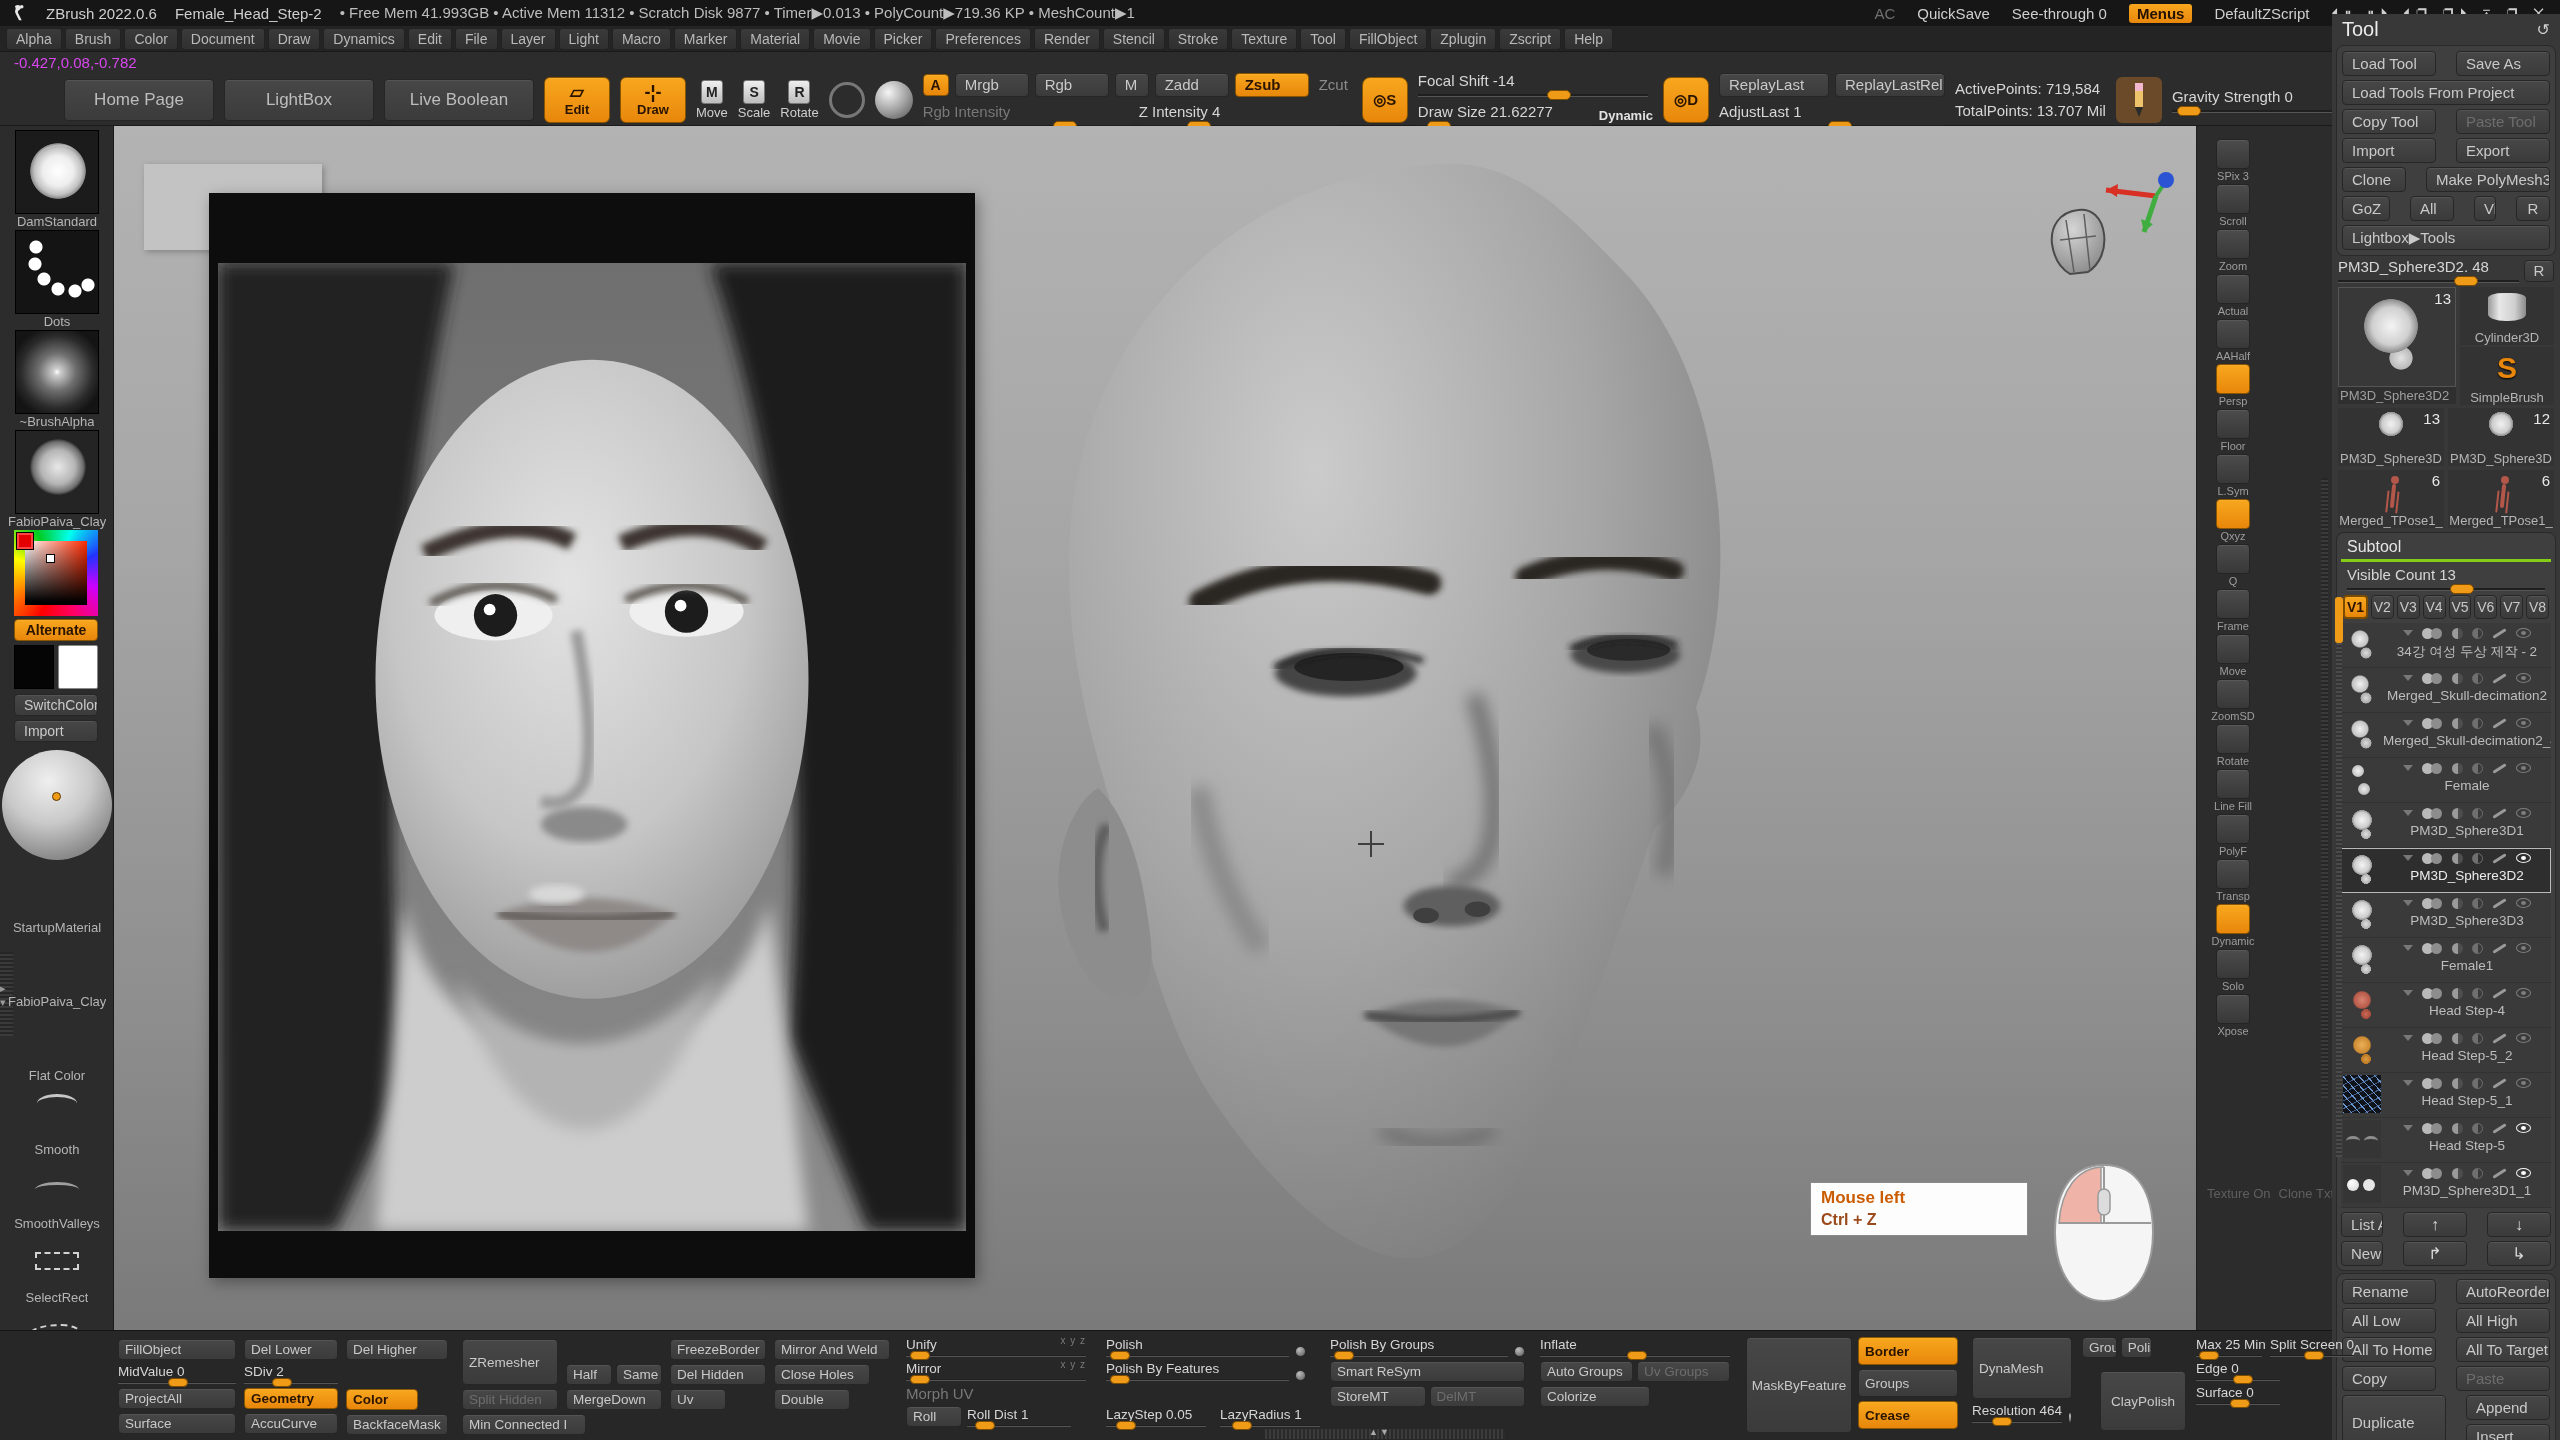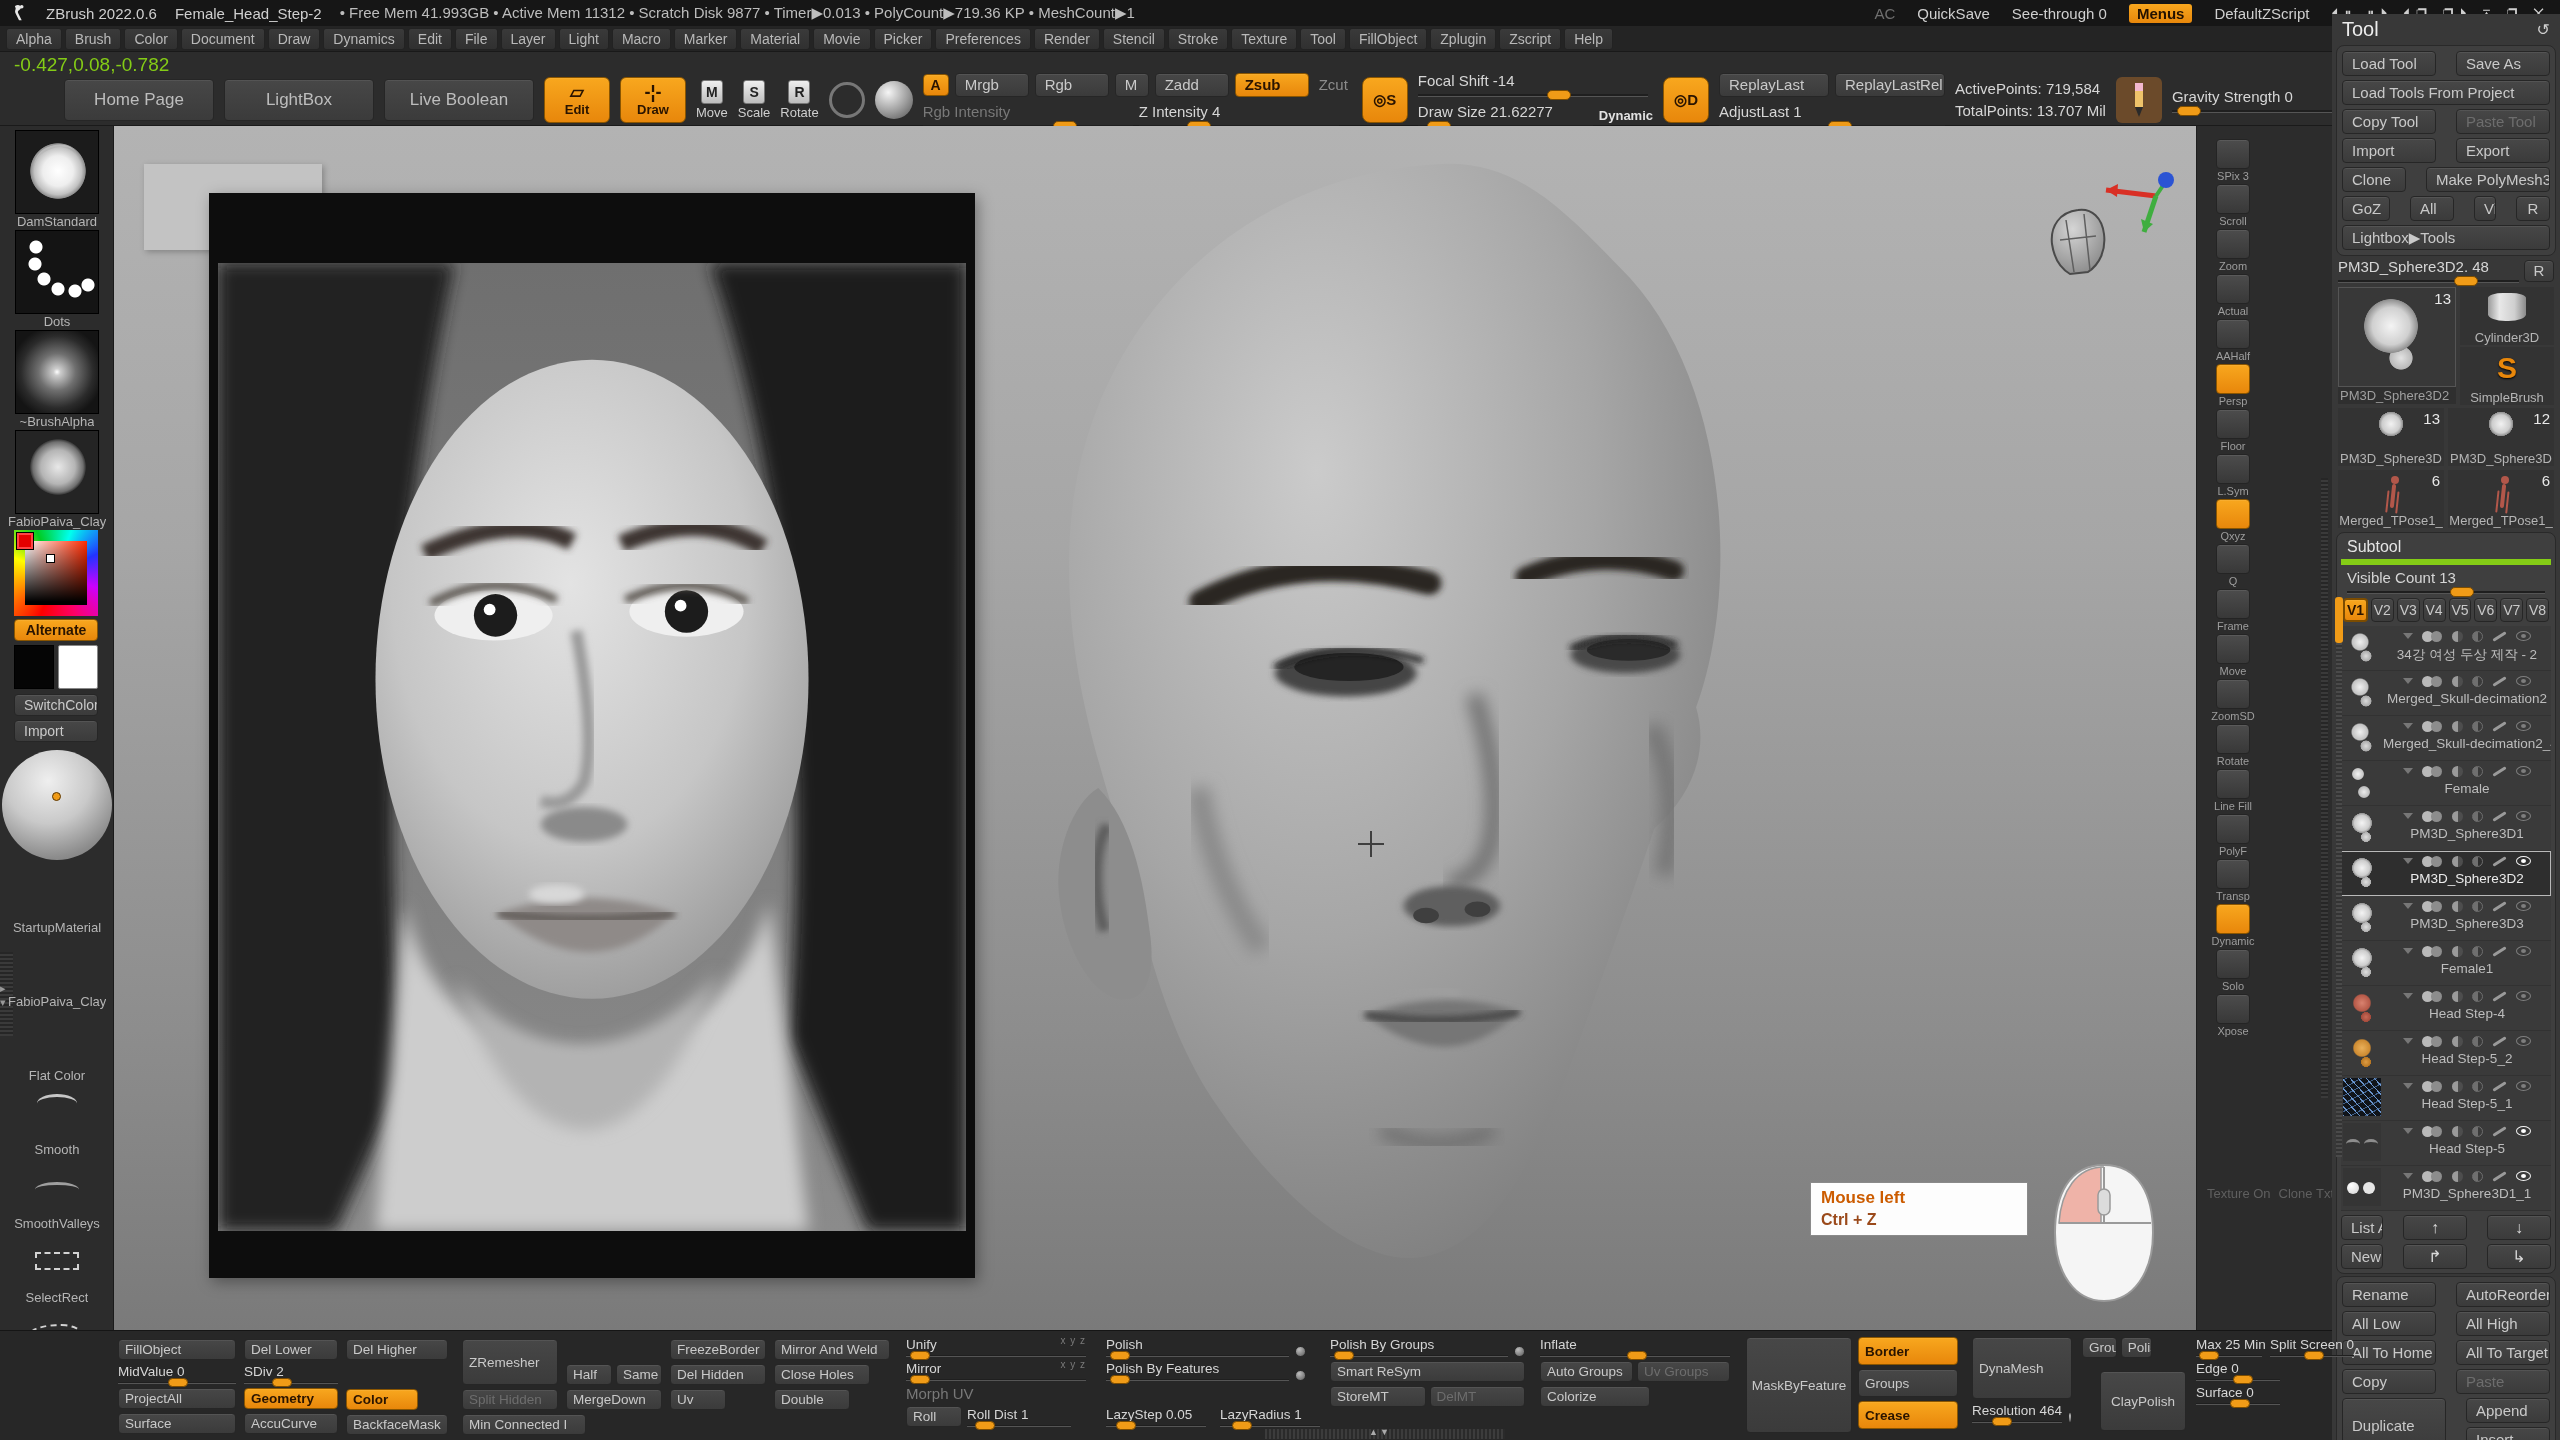--- a/index.html
+++ b/index.html
@@ -35,21 +35,21 @@
 
   
   #menubar { position:absolute; left:0; top:26px; width:2560px; height:26px; background:#242424;
     display:flex; align-items:center; gap:3px; padding:0 6px; border-bottom:1px solid #191919; }
   .menu-item { background:linear-gradient(#3a3a3a,#303030); border:1px solid #222; color:#b9b9b9;
     font-size:14px; padding:2px 9px; border-radius:3px; }
 
   
   #topshelf { position:absolute; left:0; top:52px; width:2560px; height:74px; background:#2c2c2c;
     border-bottom:1px solid #1a1a1a; }
-  #coords { position:absolute; left:14px; top:2px; color:#84cc16; font-size:19px; }
+  #coords { position:absolute; left:14px; top:2px; color:#d946ef; font-size:15px; }
   #shelfrow { position:absolute; left:64px; top:20px; display:flex; align-items:center; gap:10px; }
   .shelf-big { height:42px; width:150px; justify-content:center; font-size:17px; color:#bdbdbd; }
   .tool-sq { width:66px; height:46px; display:flex; flex-direction:column; align-items:center; justify-content:center;
     border-radius:6px; font-size:13px; gap:2px; }
   .tool-sq .glyph { font-size:18px; line-height:16px; }
   .mode-ico { display:flex; flex-direction:column; align-items:center; font-size:13px; color:#cfcfcf; gap:1px; }
   .mode-ico .pg { width:22px; height:24px; background:linear-gradient(#efefef,#bdbdbd); color:#222; font-weight:bold;
     font-size:14px; display:flex; align-items:center; justify-content:center; border-radius:3px; border:1px solid #777; }
   .circ-stroke { width:36px; height:36px; border-radius:50%; border:3px solid #777; background:#2c2c2c; }
   .circ-mat { width:38px; height:38px; border-radius:50%;
@@ -171,21 +171,21 @@
   .tt-badge { position:absolute; right:4px; top:2px; color:#e8e8e8; font-size:15px; }
   .tt-headbig { background:radial-gradient(circle 34px at 52px 38px,#f4f4f4,#d0d0d0 55%,#8f8f8f 78%,transparent 80%),
                 radial-gradient(circle 16px at 62px 70px,#e3e3e3,#b9b9b9 70%,transparent 75%); }
   .tt-head { background:radial-gradient(circle 15px at 50% 38%,#f2f2f2,#cdcdcd 60%,#8d8d8d 80%,transparent 82%); }
   .tt-cyl { background:linear-gradient(90deg,#9a9a9a,#e8e8e8 30%,#cfcfcf 70%,#8a8a8a); border-radius:40% 40% 46% 46%/18% 18% 24% 24%; margin:6px 28px; position:absolute; left:0; right:0; top:0; bottom:18px; }
   .tt-s { display:flex; align-items:center; justify-content:center; color:#e8870b; font-weight:bold; font-size:30px; text-shadow:0 1px 2px #000; }
   .tt-pose::before { content:""; position:absolute; left:50%; top:6px; width:8px; height:8px; border-radius:50%; background:#b2574a; }
   .tt-pose::after { content:""; position:absolute; left:50%; top:14px; width:4px; height:24px; background:#b2574a; transform:rotate(6deg); border-radius:2px; box-shadow:-5px 6px 0 -1px #b2574a,5px 6px 0 -1px #b2574a; }
   
   #subtool-group { margin:4px 4px 0 4px; background:#3f3f3f; border:1px solid #292929; border-radius:8px; padding:4px; position:relative; }
-  #st-header { color:#e4e4e4; font-size:16px; padding:1px 6px 3px 6px; border-bottom:6px solid #84cc16; }
+  #st-header { color:#e4e4e4; font-size:16px; padding:1px 6px 3px 6px; border-bottom:3px solid #84cc16; }
   #st-vc { margin:4px 6px; }
   #st-vrow { display:flex; gap:3px; margin:2px 2px 4px 2px; }
   .vbtn { flex:1; height:24px; font-size:14px; justify-content:center; padding:0; }
   .vbtn.active { background:linear-gradient(#f8a71e,#e8870b); color:#2a1400; border:2px solid #7c4c00; font-weight:bold; }
   #st-list { display:flex; flex-direction:column; position:relative; }
   .st-item { height:45px; background:#3a3a3a; border-bottom:1px solid #323232; display:grid;
     grid-template-columns:42px 1fr; grid-template-rows:20px 22px; }
   .st-item.selected { background:#2e2e2e; outline:1px solid #b9b9b9; outline-offset:-1px; }
   .st-thumb { grid-row:1/3; position:relative; margin:2px; background:transparent; }
   .st-icons { display:flex; align-items:center; justify-content:center; gap:9px; }

